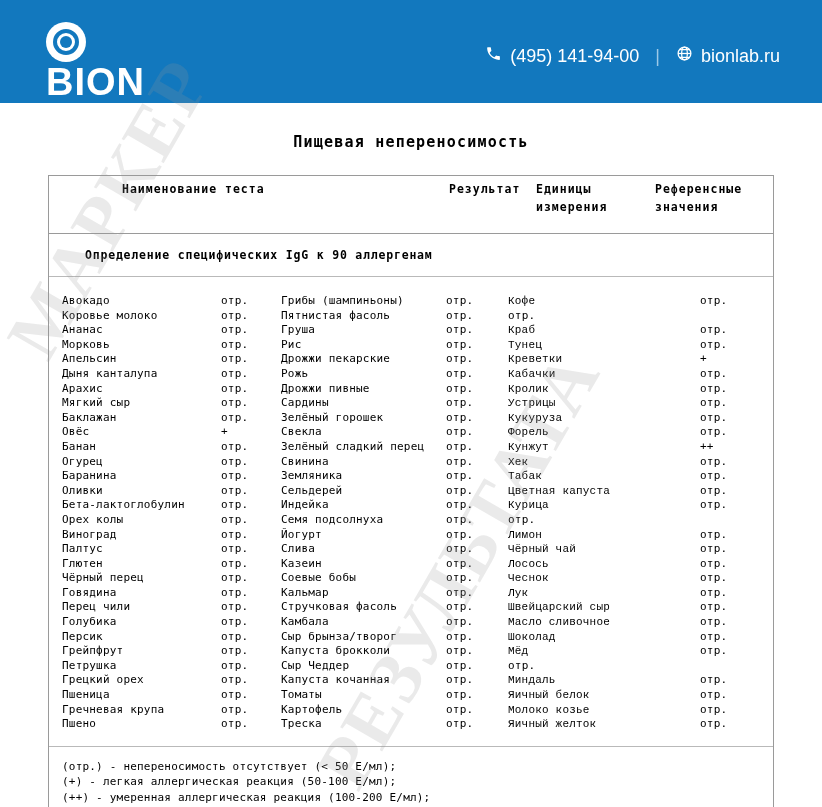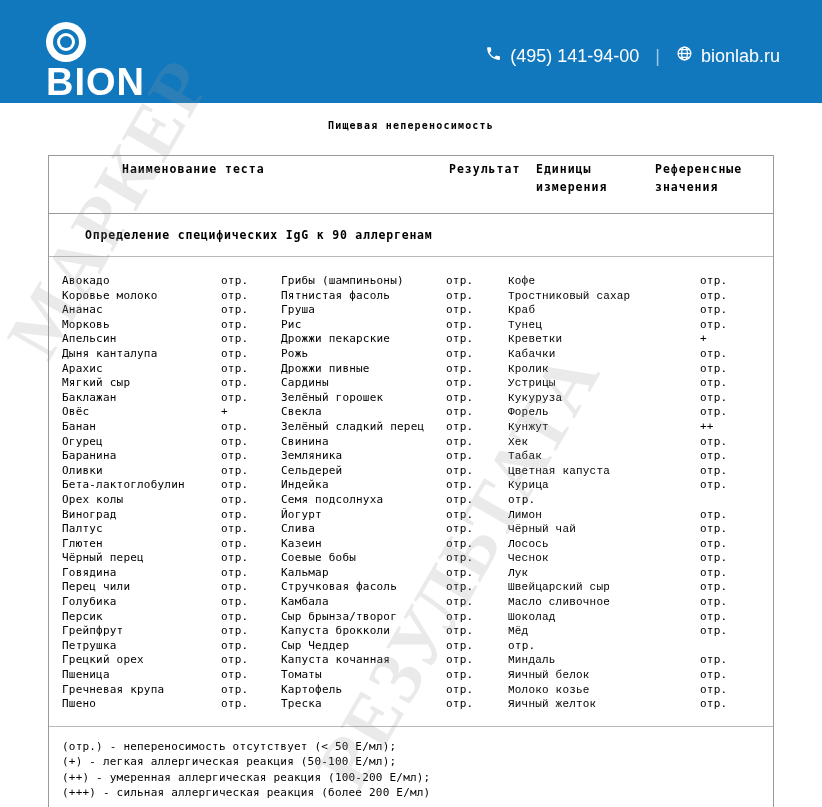--- a/index.html
+++ b/index.html
@@ -145,25 +145,25 @@
   }
 
   
   .doc {
     position: relative;
     z-index: 2;
   }
   .doc-title {
     text-align: center;
     font-family: "DejaVu Sans Mono", monospace;
-    font-size: 10px;
+    font-size: 15px;
     font-weight: bold;
     color: #000000;
     letter-spacing: 1.2px;
-    margin-top: 17px;
+    margin-top: 30px;
     margin-bottom: 24px;
   }
 
   .table-wrap {
     margin: 0 48px;
     border: 1px solid #9a9a9a;
     box-sizing: border-box;
   }
   .thead {
     border-bottom: 1px solid #9a9a9a;
@@ -289,21 +289,20 @@
           <span class="c-name2">Грибы (шампиньоны)</span>
           <span class="c-res2">отр.</span>
           <span class="c-name3">Кофе</span>
           <span class="c-res3">отр.</span>
         </div>
       <div class="row">
           <span class="c-name1">Коровье молоко</span>
           <span class="c-res1">отр.</span>
           <span class="c-name2">Пятнистая фасоль</span>
           <span class="c-res2">отр.</span>
-          <span class="c-name3">Тростниковый сахар</span>
           <span class="c-res3">отр.</span>
         </div>
       <div class="row">
           <span class="c-name1">Ананас</span>
           <span class="c-res1">отр.</span>
           <span class="c-name2">Груша</span>
           <span class="c-res2">отр.</span>
           <span class="c-name3">Краб</span>
           <span class="c-res3">отр.</span>
         </div>

